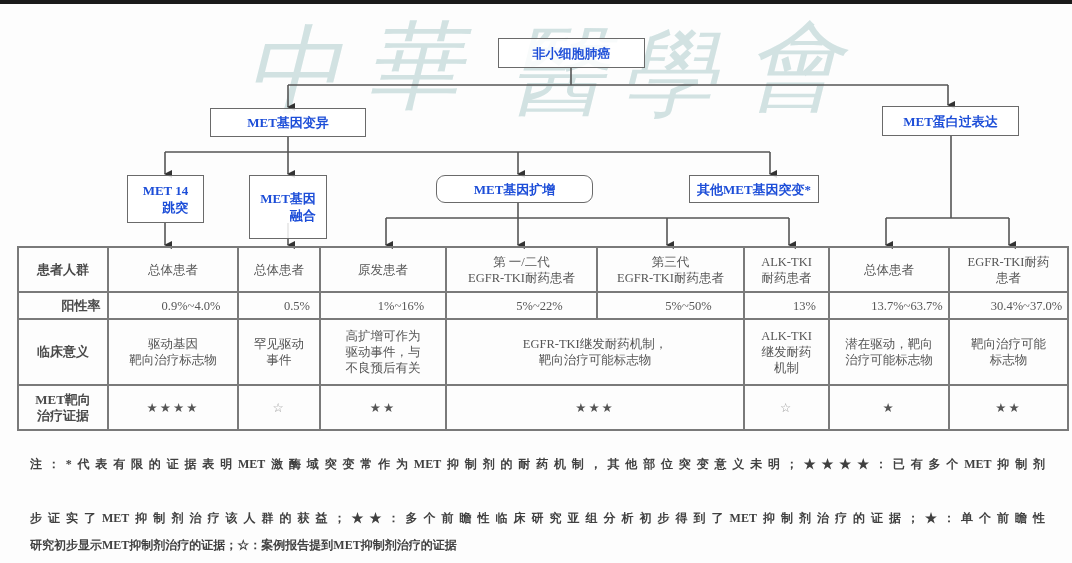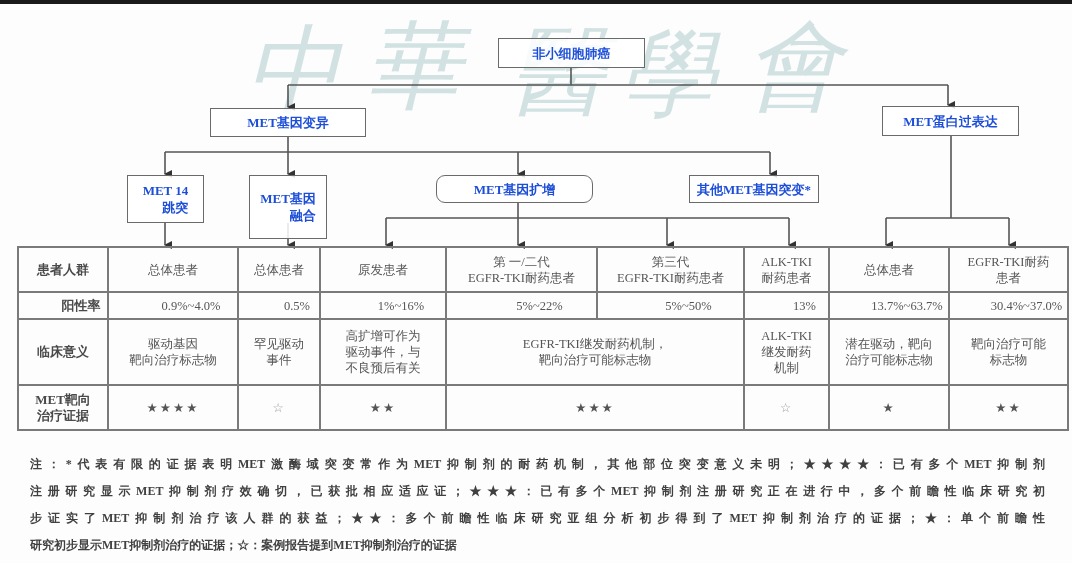--- a/index.html
+++ b/index.html
@@ -152,17 +152,16 @@
       <td class="stars">★★</td>
       <td colspan="2" class="stars">★★★</td>
       <td class="stars hollow">☆</td>
       <td class="stars">★</td>
       <td class="stars">★★</td>
     </tr>
   </tbody>
     </table>
 
   <div class="note" style="top:451px;">注：*代表有限的证据表明MET激酶域突变常作为MET抑制剂的耐药机制，其他部位突变意义未明；★★★★：已有多个MET抑制剂</div>
-  <div class="note" style="top:478px;">注册研究显示MET抑制剂疗效确切，已获批相应适应证；★★★：已有多个MET抑制剂注册研究正在进行中，多个前瞻性临床研究初</div>
   <div class="note last" style="top:532px;">研究初步显示MET抑制剂治疗的证据；☆：案例报告提到MET抑制剂治疗的证据</div>
   <div class="note" style="top:505px;">步证实了MET抑制剂治疗该人群的获益；★★：多个前瞻性临床研究亚组分析初步得到了MET抑制剂治疗的证据；★：单个前瞻性</div>
 
 </div>
 
 </body></html>

